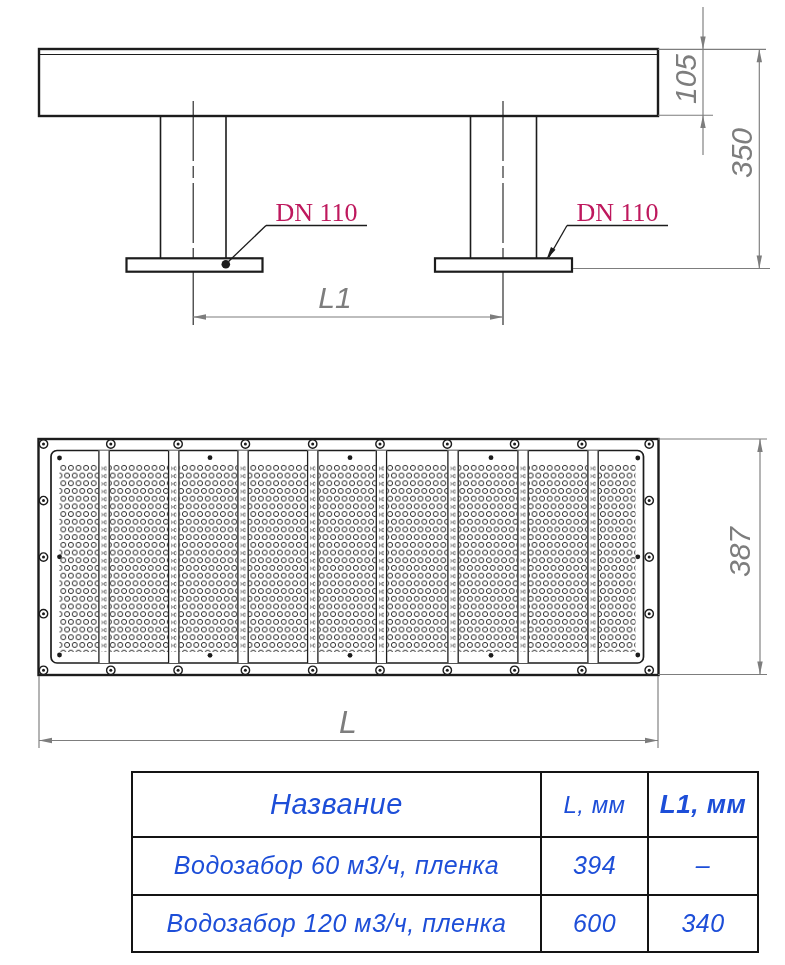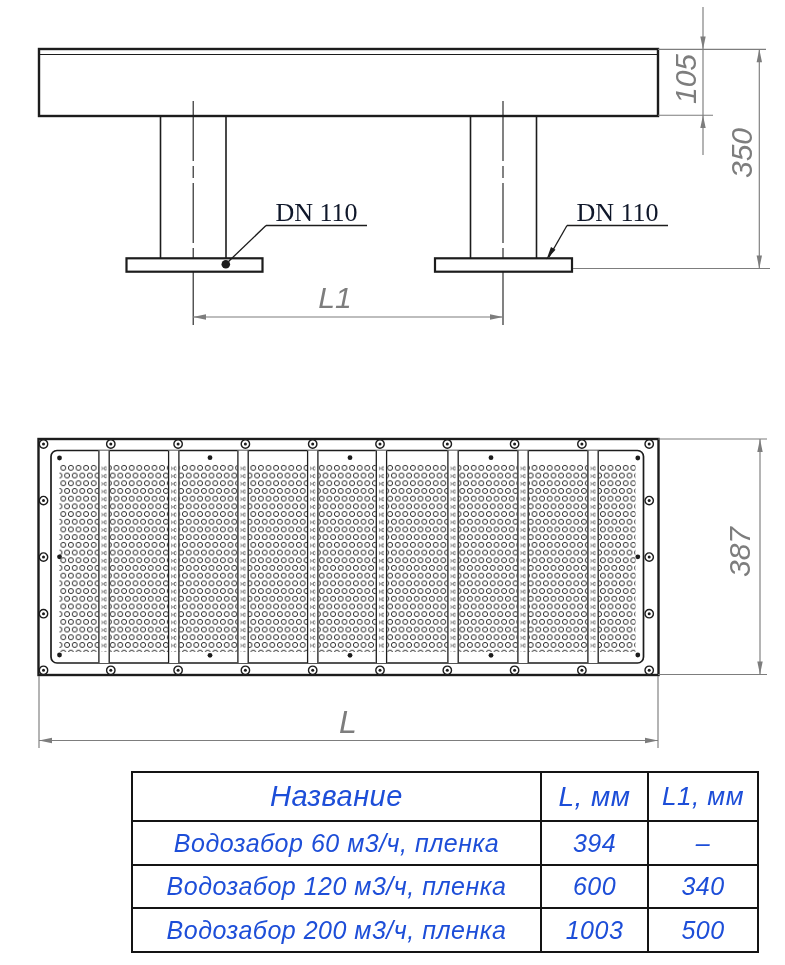--- a/index.html
+++ b/index.html
@@ -4,21 +4,21 @@
 <style>
   html,body { margin:0; padding:0; }
   body {
     width:785px; height:965px; position:relative;
     background:#ffffff; overflow:hidden;
     font-family:"Liberation Sans", sans-serif;
   }
   svg.draw { position:absolute; left:0; top:0; }
   .lbl { position:absolute; display:flex; align-items:center; justify-content:center;
          white-space:nowrap; }
-  .dn  { color:#0f172a; font-family:"Liberation Serif", serif; font-size:26px; }
+  .dn  { color:#be185d; font-family:"Liberation Serif", serif; font-size:26px; }
   .dim { color:#7d7d7d; font-family:"Liberation Sans", sans-serif;
          font-style:italic; font-size:30px; }
   .rot { transform:rotate(-90deg); }
   
   table.spec { position:absolute; left:131px; top:771px; width:626px; height:182px;
                border-collapse:collapse; table-layout:fixed;
                font-style:italic; color:#1d4ed8; }
   table.spec td, table.spec th {
     border:2px solid #141414; padding:0; text-align:center; vertical-align:middle;
     font-weight:normal; font-size:25px; letter-spacing:0.5px;
@@ -191,32 +191,27 @@
 
 <table class="spec">
   <colgroup>
       <col class="c1">
       <col class="c2">
       <col class="c3">
     </colgroup>
   <tbody>
       <tr class="hdr">
     <th>Название</th>
-    <th style="font-size:28px;">L, мм</th>
-    <th style="font-size:26px;">L1, мм</th>
+    <th style="font-size:24px;">L, мм</th>
+    <th style="font-size:26px;font-weight:bold;">L1, мм</th>
   </tr>
   <tr class="row">
     <td>Водозабор 60 м3/ч, пленка</td>
     <td>394</td>
     <td>–</td>
   </tr>
   <tr class="row">
     <td>Водозабор 120 м3/ч, пленка</td>
     <td>600</td>
     <td>340</td>
   </tr>
-  <tr class="row">
-    <td>Водозабор 200 м3/ч, пленка</td>
-    <td>1003</td>
-    <td>500</td>
-  </tr>
 </tbody>
   </table>
 
 </body></html>

